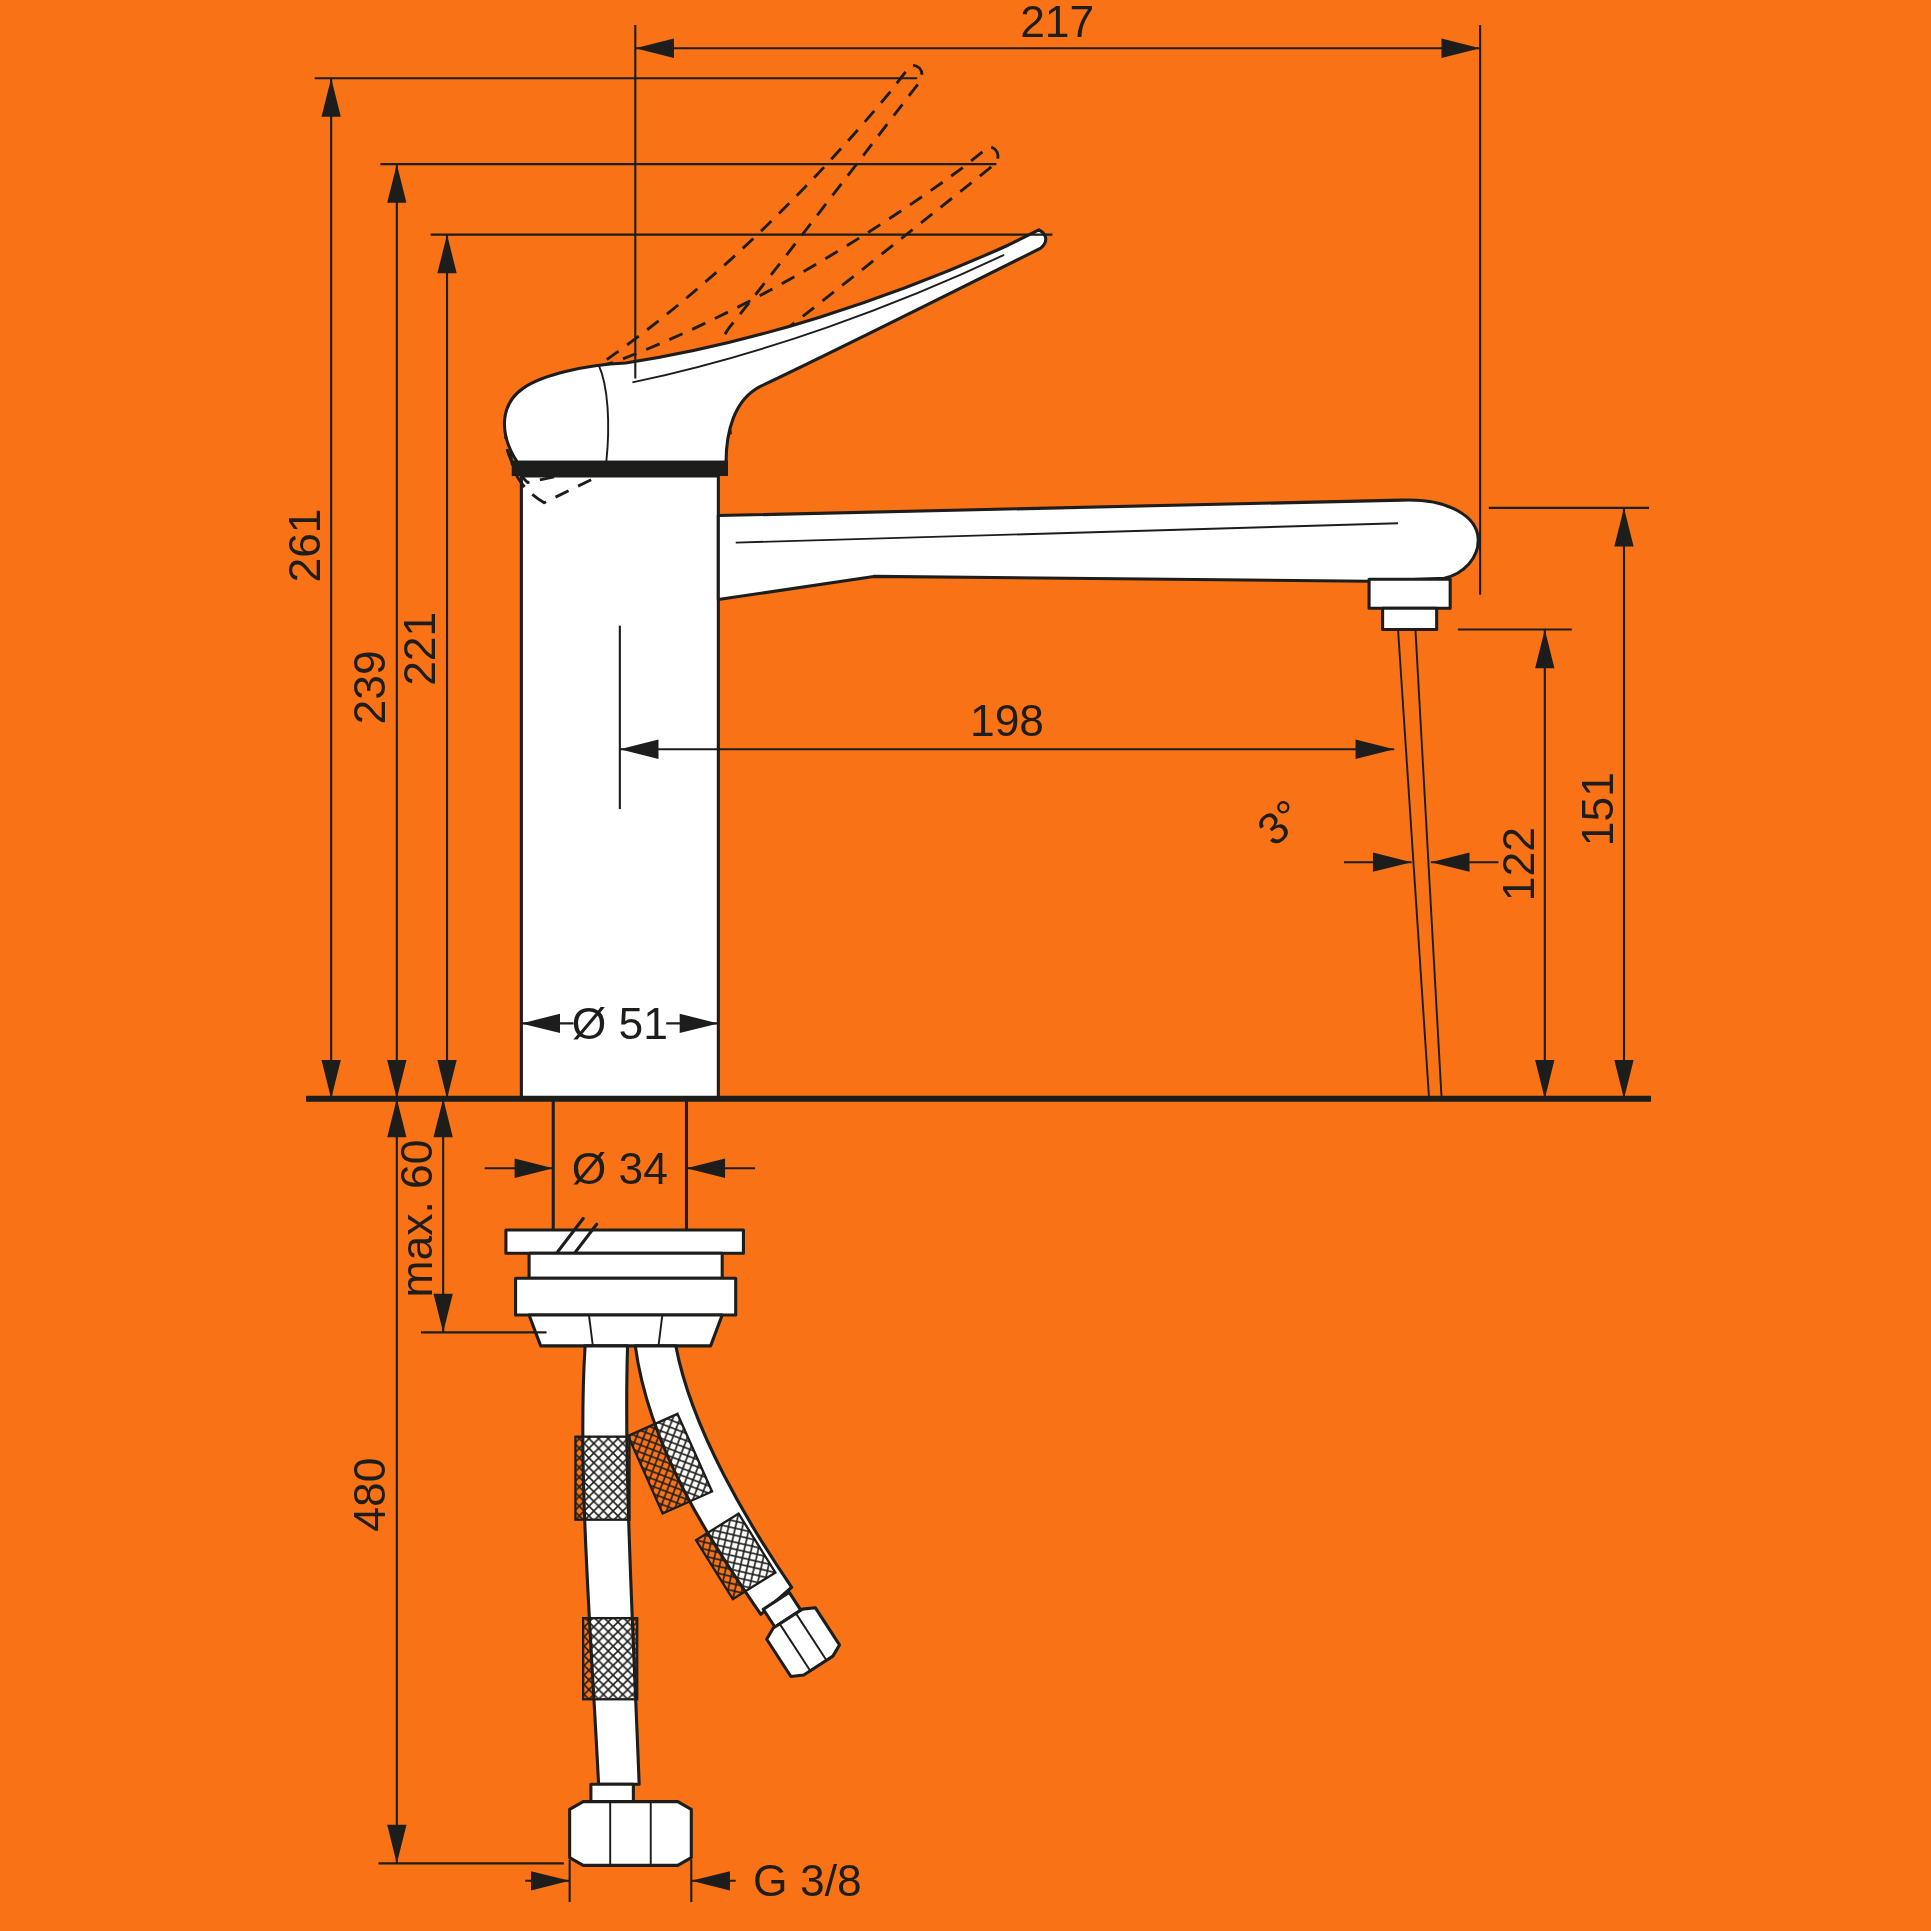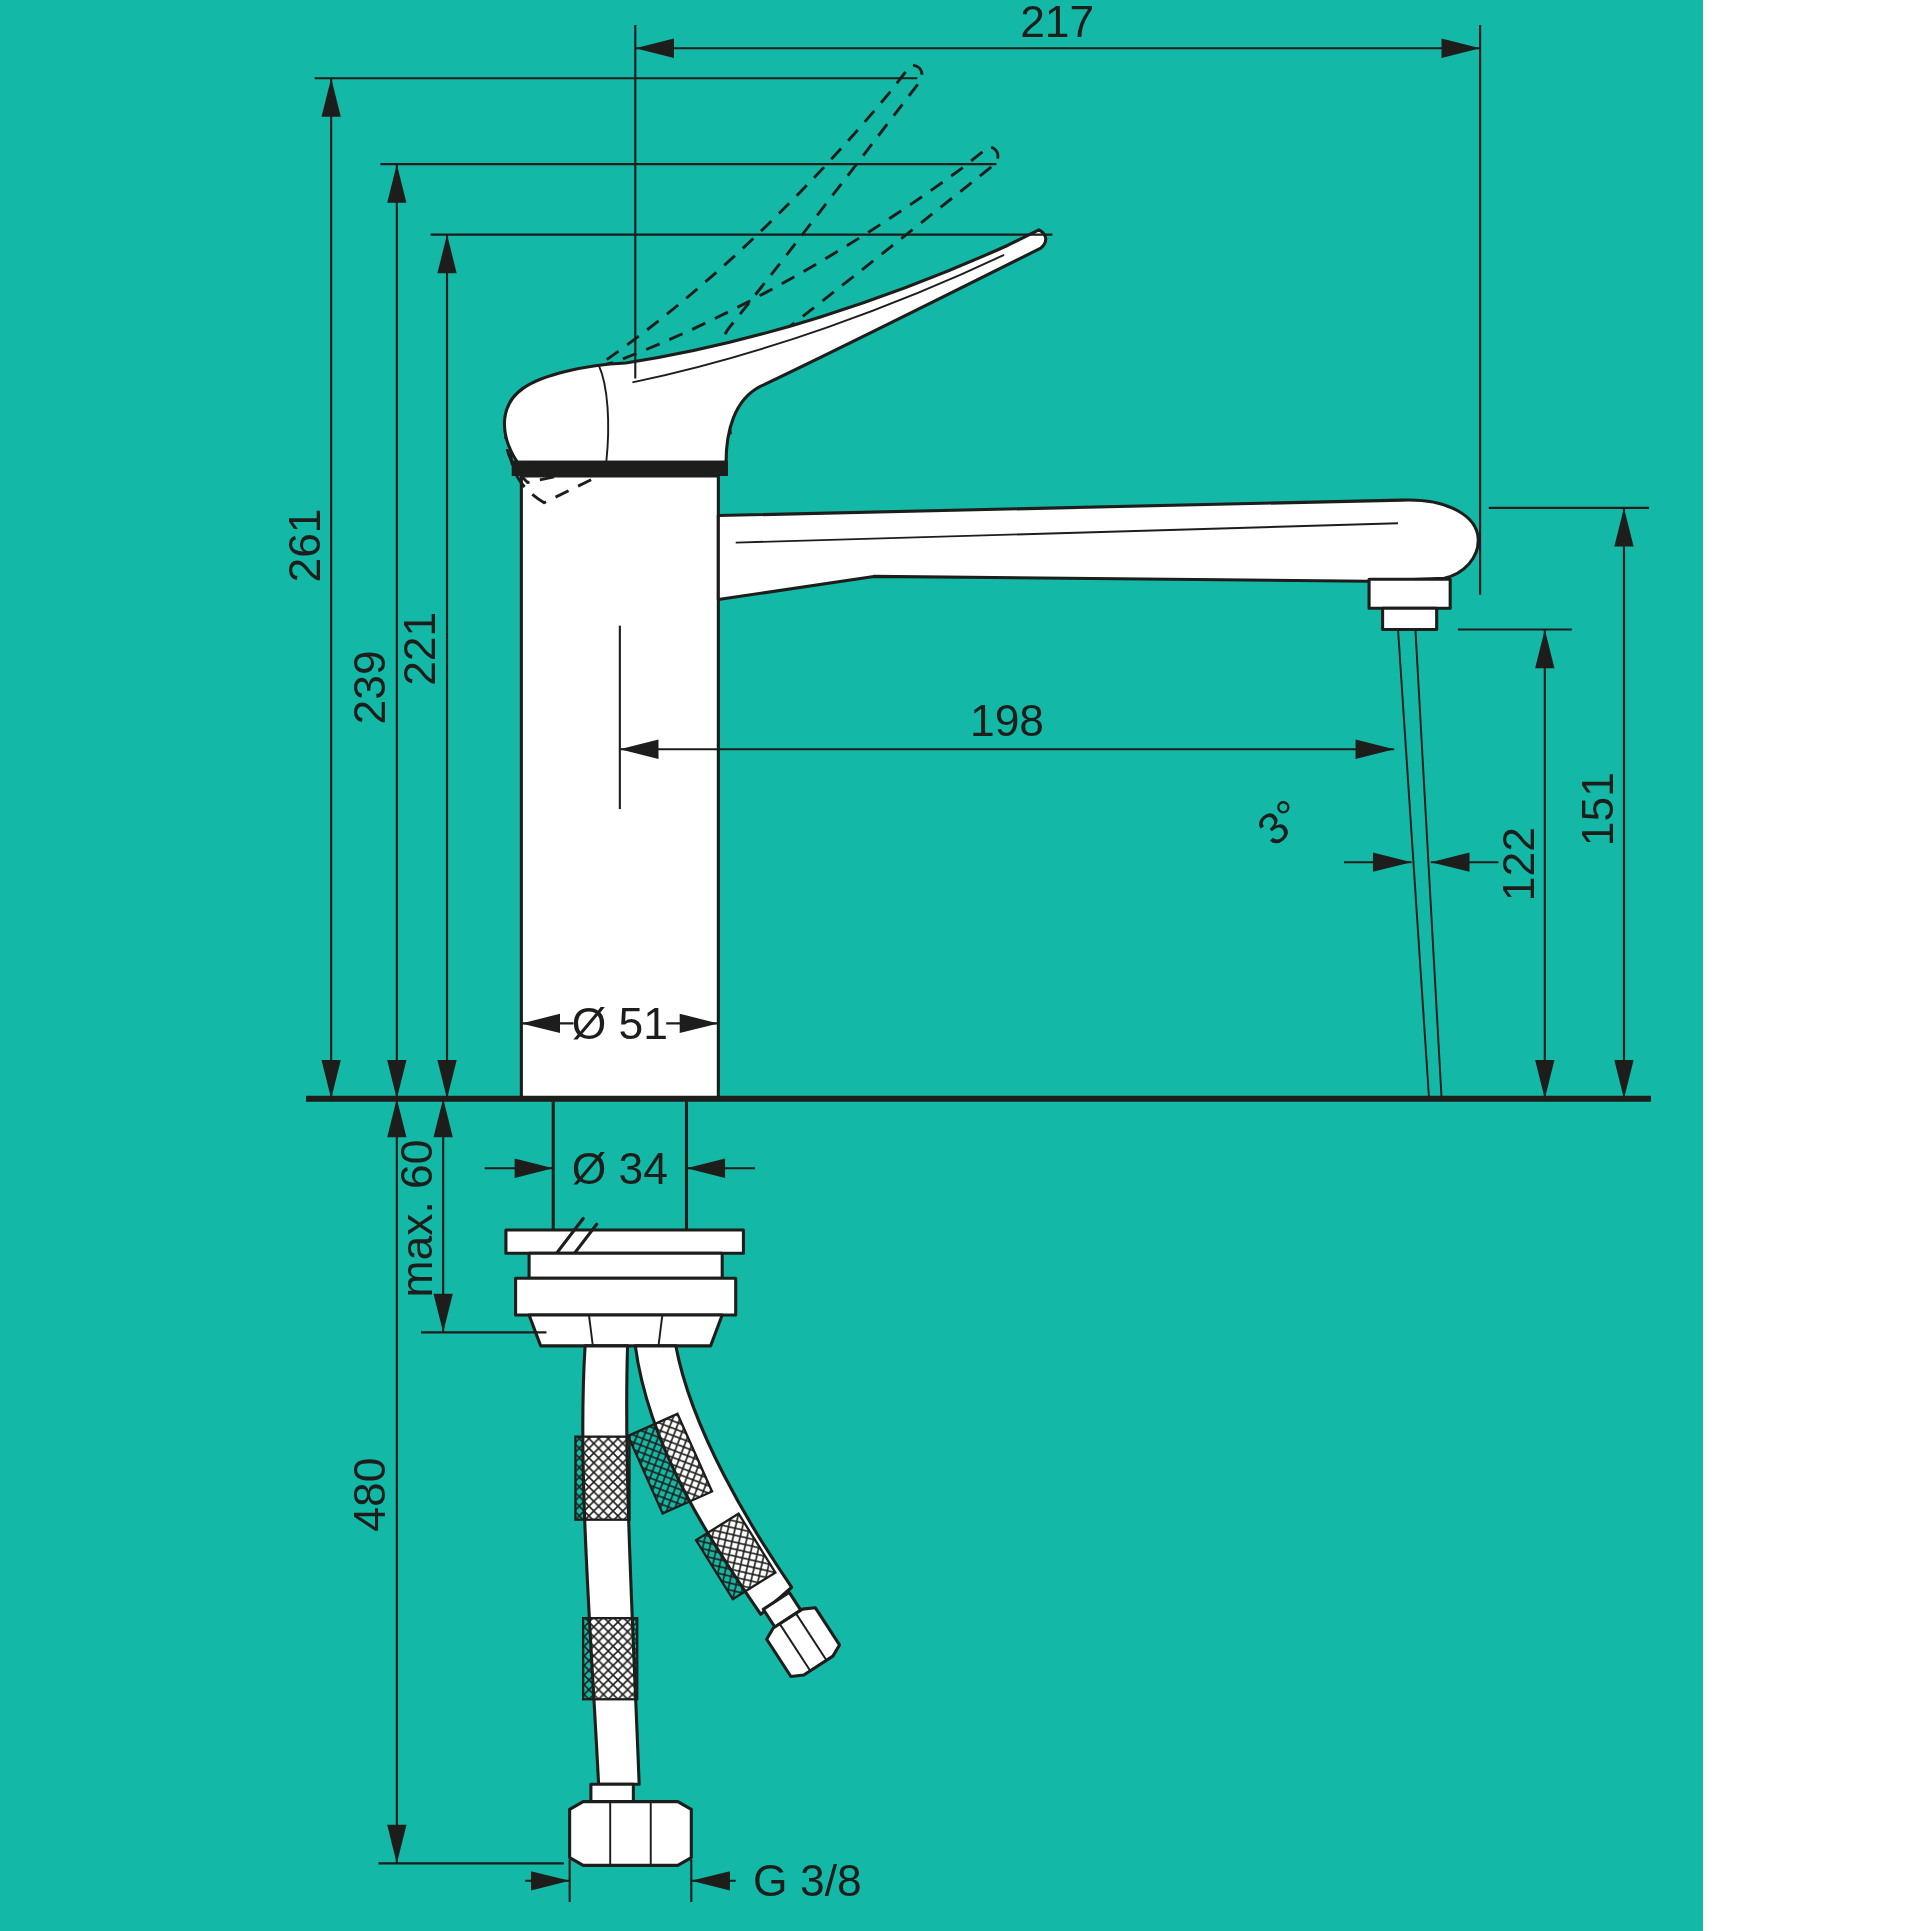--- a/index.html
+++ b/index.html
@@ -1,16 +1,16 @@
 <!DOCTYPE html>
 <html><head>
 <meta charset="utf-8">
 <style>
   html,body{margin:0;padding:0;background:#ffffff;}
-  .stage{width:1703px;height:1931px;background:#14b8a6;position:relative;overflow:hidden;text-align:center;}
+  .stage{width:1931px;height:1931px;background:#f97316;position:relative;overflow:hidden;text-align:center;}
   svg{display:block;}
   .ln{stroke:#1d1d1b;stroke-width:2.2;fill:none;}
   .part{fill:#ffffff;stroke:#1d1d1b;stroke-width:3.2;stroke-linejoin:round;}
   .edge{stroke:#1d1d1b;stroke-width:3.2;fill:none;stroke-linecap:round;}
   .thin{stroke:#1d1d1b;stroke-width:2;fill:none;}
   .dash{stroke:#1d1d1b;stroke-width:3;fill:none;stroke-dasharray:15 11;stroke-linejoin:round;}
   .deck{stroke:#1d1d1b;stroke-width:6;}
   .solidfill{fill:#1d1d1b;stroke:none;}
   text{font-family:"Liberation Sans",sans-serif;font-size:46px;fill:#1d1d1b;}
 </style>

